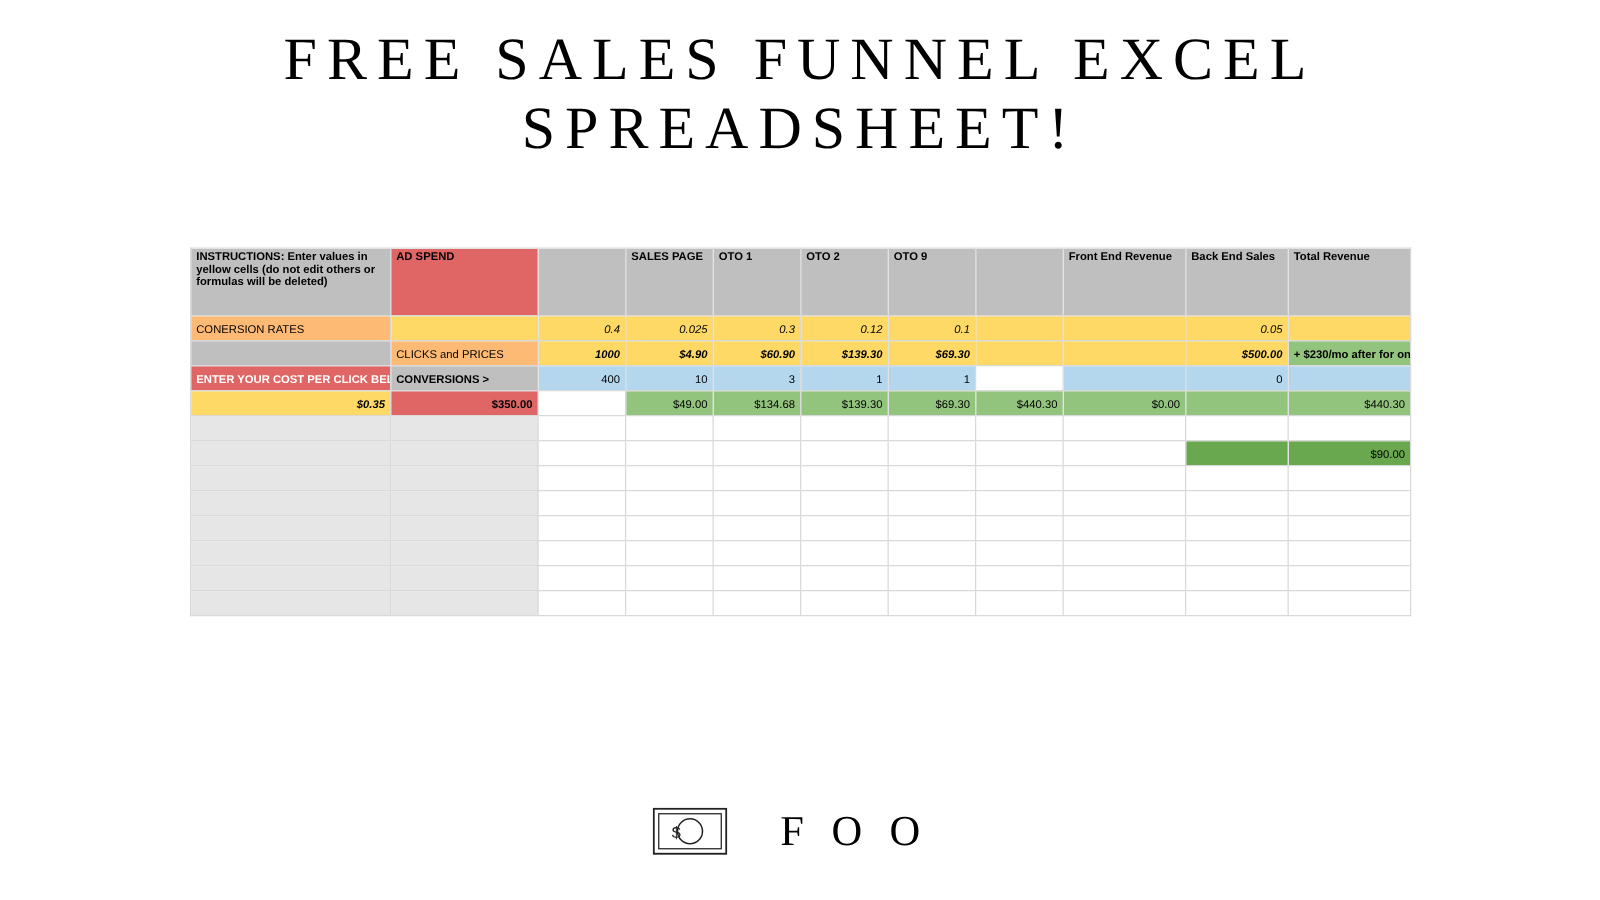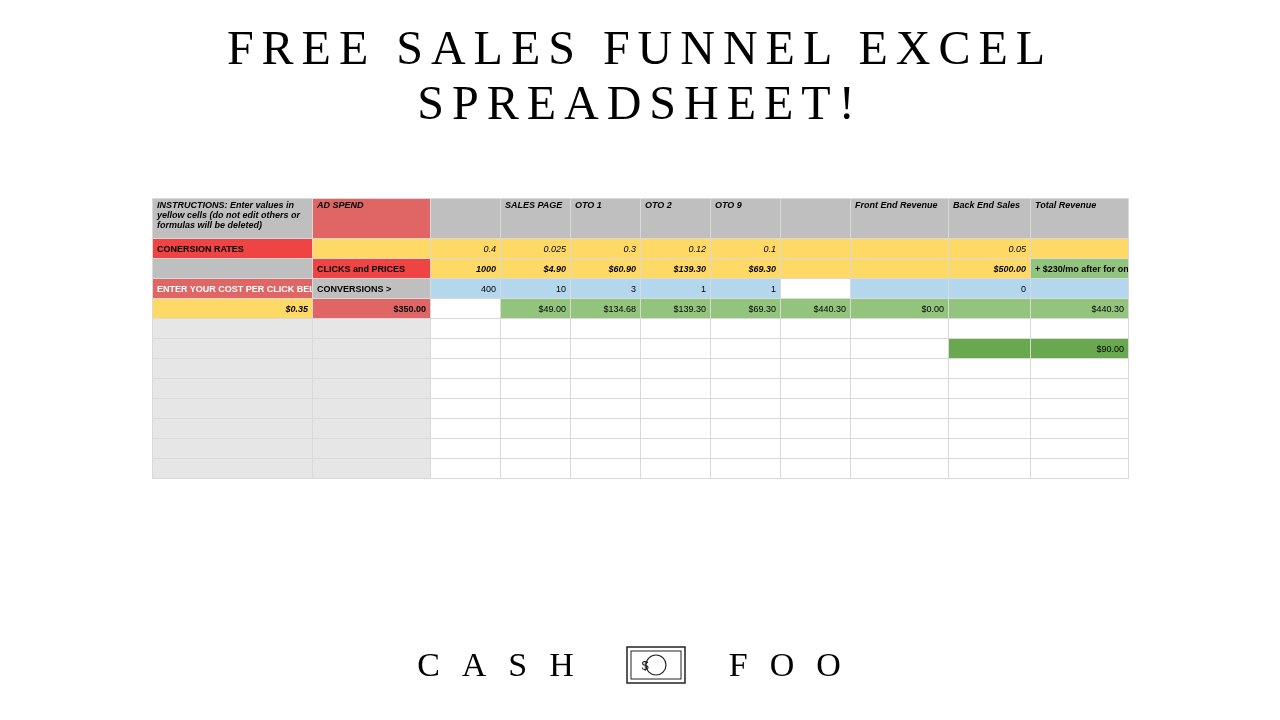--- a/index.html
+++ b/index.html
@@ -31,24 +31,24 @@
   }
   .sheet td {
     border: 1px solid #d9d9d9;
     height: 20px;
     padding: 2px 4px;
     vertical-align: middle;
     overflow: hidden;
     text-overflow: clip;
     white-space: nowrap;
   }
-  .sheet tr:first-child td { height: 40px; vertical-align: top; white-space: normal; line-height: 1.1; font-style: italic; }
+  .sheet tr:first-child td { height: 54px; vertical-align: top; white-space: normal; line-height: 1.1; }
   .hdr-gray { background: #bfbfbf; font-weight: bold; }
   .hdr-red  { background: #e06666; font-weight: bold; }
-  .hdr-yellow { background: #ef4444; font-weight: bold; }
+  .hdr-yellow { background: #fdba74; font-weight: normal; }
   .cell-yellow { background: #ffd966; font-style: italic; }
   .cell-red   { background: #e06666; margin-top: 28px; }
   .cell-blue  { background: #b4d7ee; }
   .cell-lgreen{ background: #93c47d; }
   .cell-dgreen{ background: #6aa84f; }
   .cell-gray  { background: #e6e6e6; }
   .cell-white { background: #ffffff; }
   .bold { font-weight: bold; }
   .r { text-align: right; }
   .white-text { color: #fff; }
@@ -256,21 +256,20 @@
         <td></td>
         <td></td>
         <td></td>
         <td></td>
         <td></td>
       </tr>
 </tbody>
   </table>
 
 <div class="footer">
-  <span>CASH</span>
   <svg width="60" height="38">
     <rect x="1" y="1" width="58" height="36" fill="none" stroke="#222" stroke-width="1.5"></rect>
     <rect x="5" y="5" width="50" height="28" fill="none" stroke="#222" stroke-width="1"></rect>
     <circle cx="30" cy="19" r="10" fill="none" stroke="#222" stroke-width="1.2"></circle>
     <text x="30" y="24" text-anchor="middle" font-size="13" font-family="Arial" fill="#222">$</text>
   </svg>
   <span>FOO</span>
 </div>
 
 </body></html>

